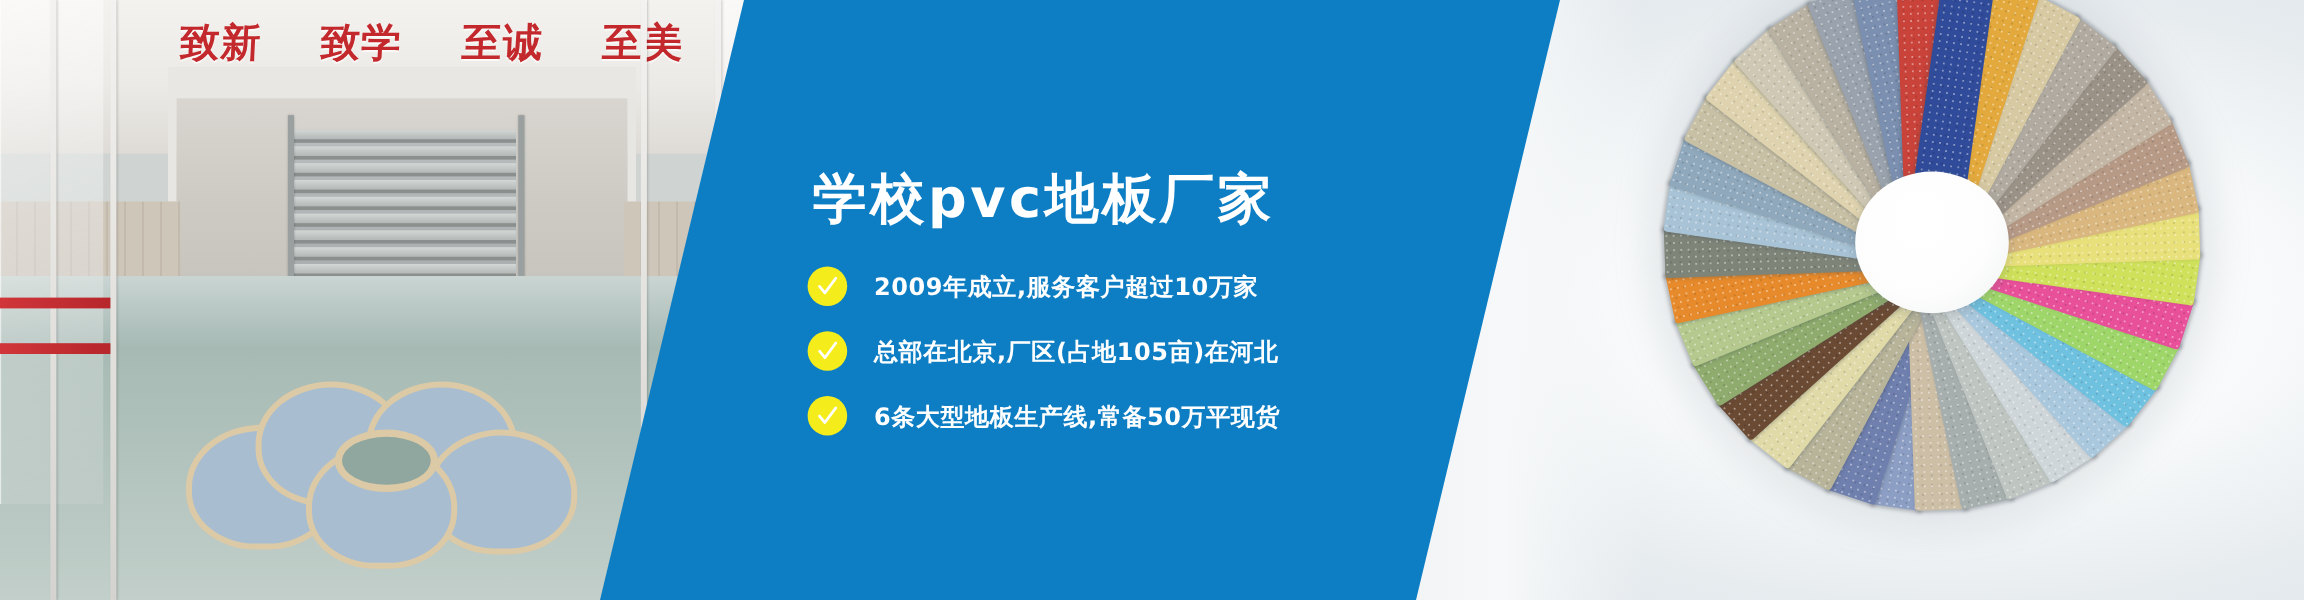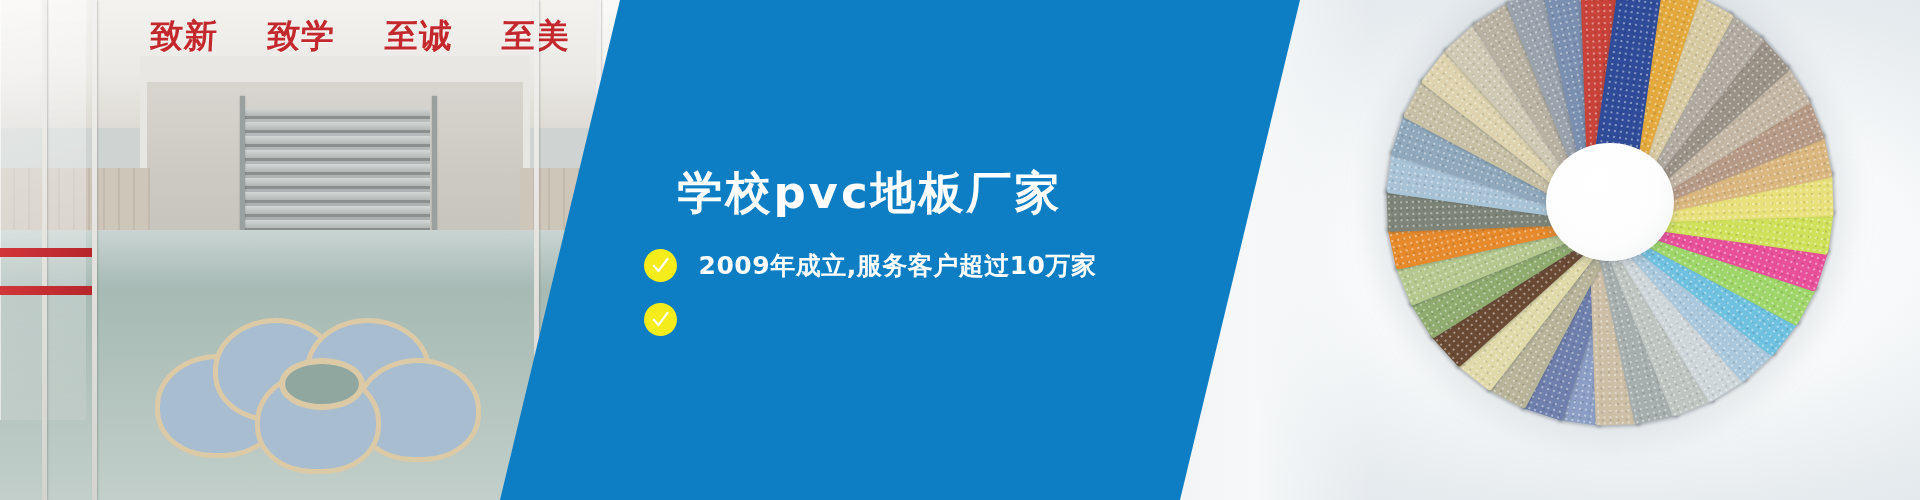--- a/index.html
+++ b/index.html
@@ -148,21 +148,21 @@
     width:33px; height:33px; border-radius:50%;
     background:#f5ec1b;
     display:flex; align-items:center; justify-content:center;
     position:relative;
   }
   .check-badge svg { display:block; }
 
   .feature-text {
     color:#ffffff;
     font-family:"DejaVu Sans",sans-serif;
-    font-size:25px; font-weight:bold;
+    font-size:20px; font-weight:bold;
     letter-spacing:.5px;
     line-height:1.1;
     text-align:right;
   }
 
   
   .right-panel {
     position:absolute; left:1150px; top:0; width:770px; height:500px;
     overflow:hidden;
     background:radial-gradient(ellipse at 62% 50%, #ffffff 0%, #f7f9fa 42%, #e7ecef 72%, #dfe5e9 100%);
@@ -282,22 +282,31 @@
         </span>
         <span class="feature-text">2009年成立,服务客户超过10万家</span>
       </div>
 
       <div class="feature-row">
         <span class="check-badge">
           <svg width="21" height="21" viewBox="0 0 24 24" aria-hidden="true">
             <path d="M4.5 12.2 L9.6 18.4 L20 4.4" fill="none" stroke="#ffffff" stroke-width="2.6" stroke-linecap="round" stroke-linejoin="round"></path>
           </svg>
         </span>
+        <span class="feature-text">总部在北京,厂区(占地105亩)在河北</span>
       </div>
 
+      <div class="feature-row">
+        <span class="check-badge">
+          <svg width="21" height="21" viewBox="0 0 24 24" aria-hidden="true">
+            <path d="M4.5 12.2 L9.6 18.4 L20 4.4" fill="none" stroke="#ffffff" stroke-width="2.6" stroke-linecap="round" stroke-linejoin="round"></path>
+          </svg>
+        </span>
+        <span class="feature-text">6条大型地板生产线,常备50万平现货</span>
+      </div>
 
 
     </div>
   </div>
 
   <div class="right-panel">
     <div class="right-haze"></div>
     <div class="fan-wrap">
       <div class="fan-shadow"></div>
       <div id="fan-planks">

